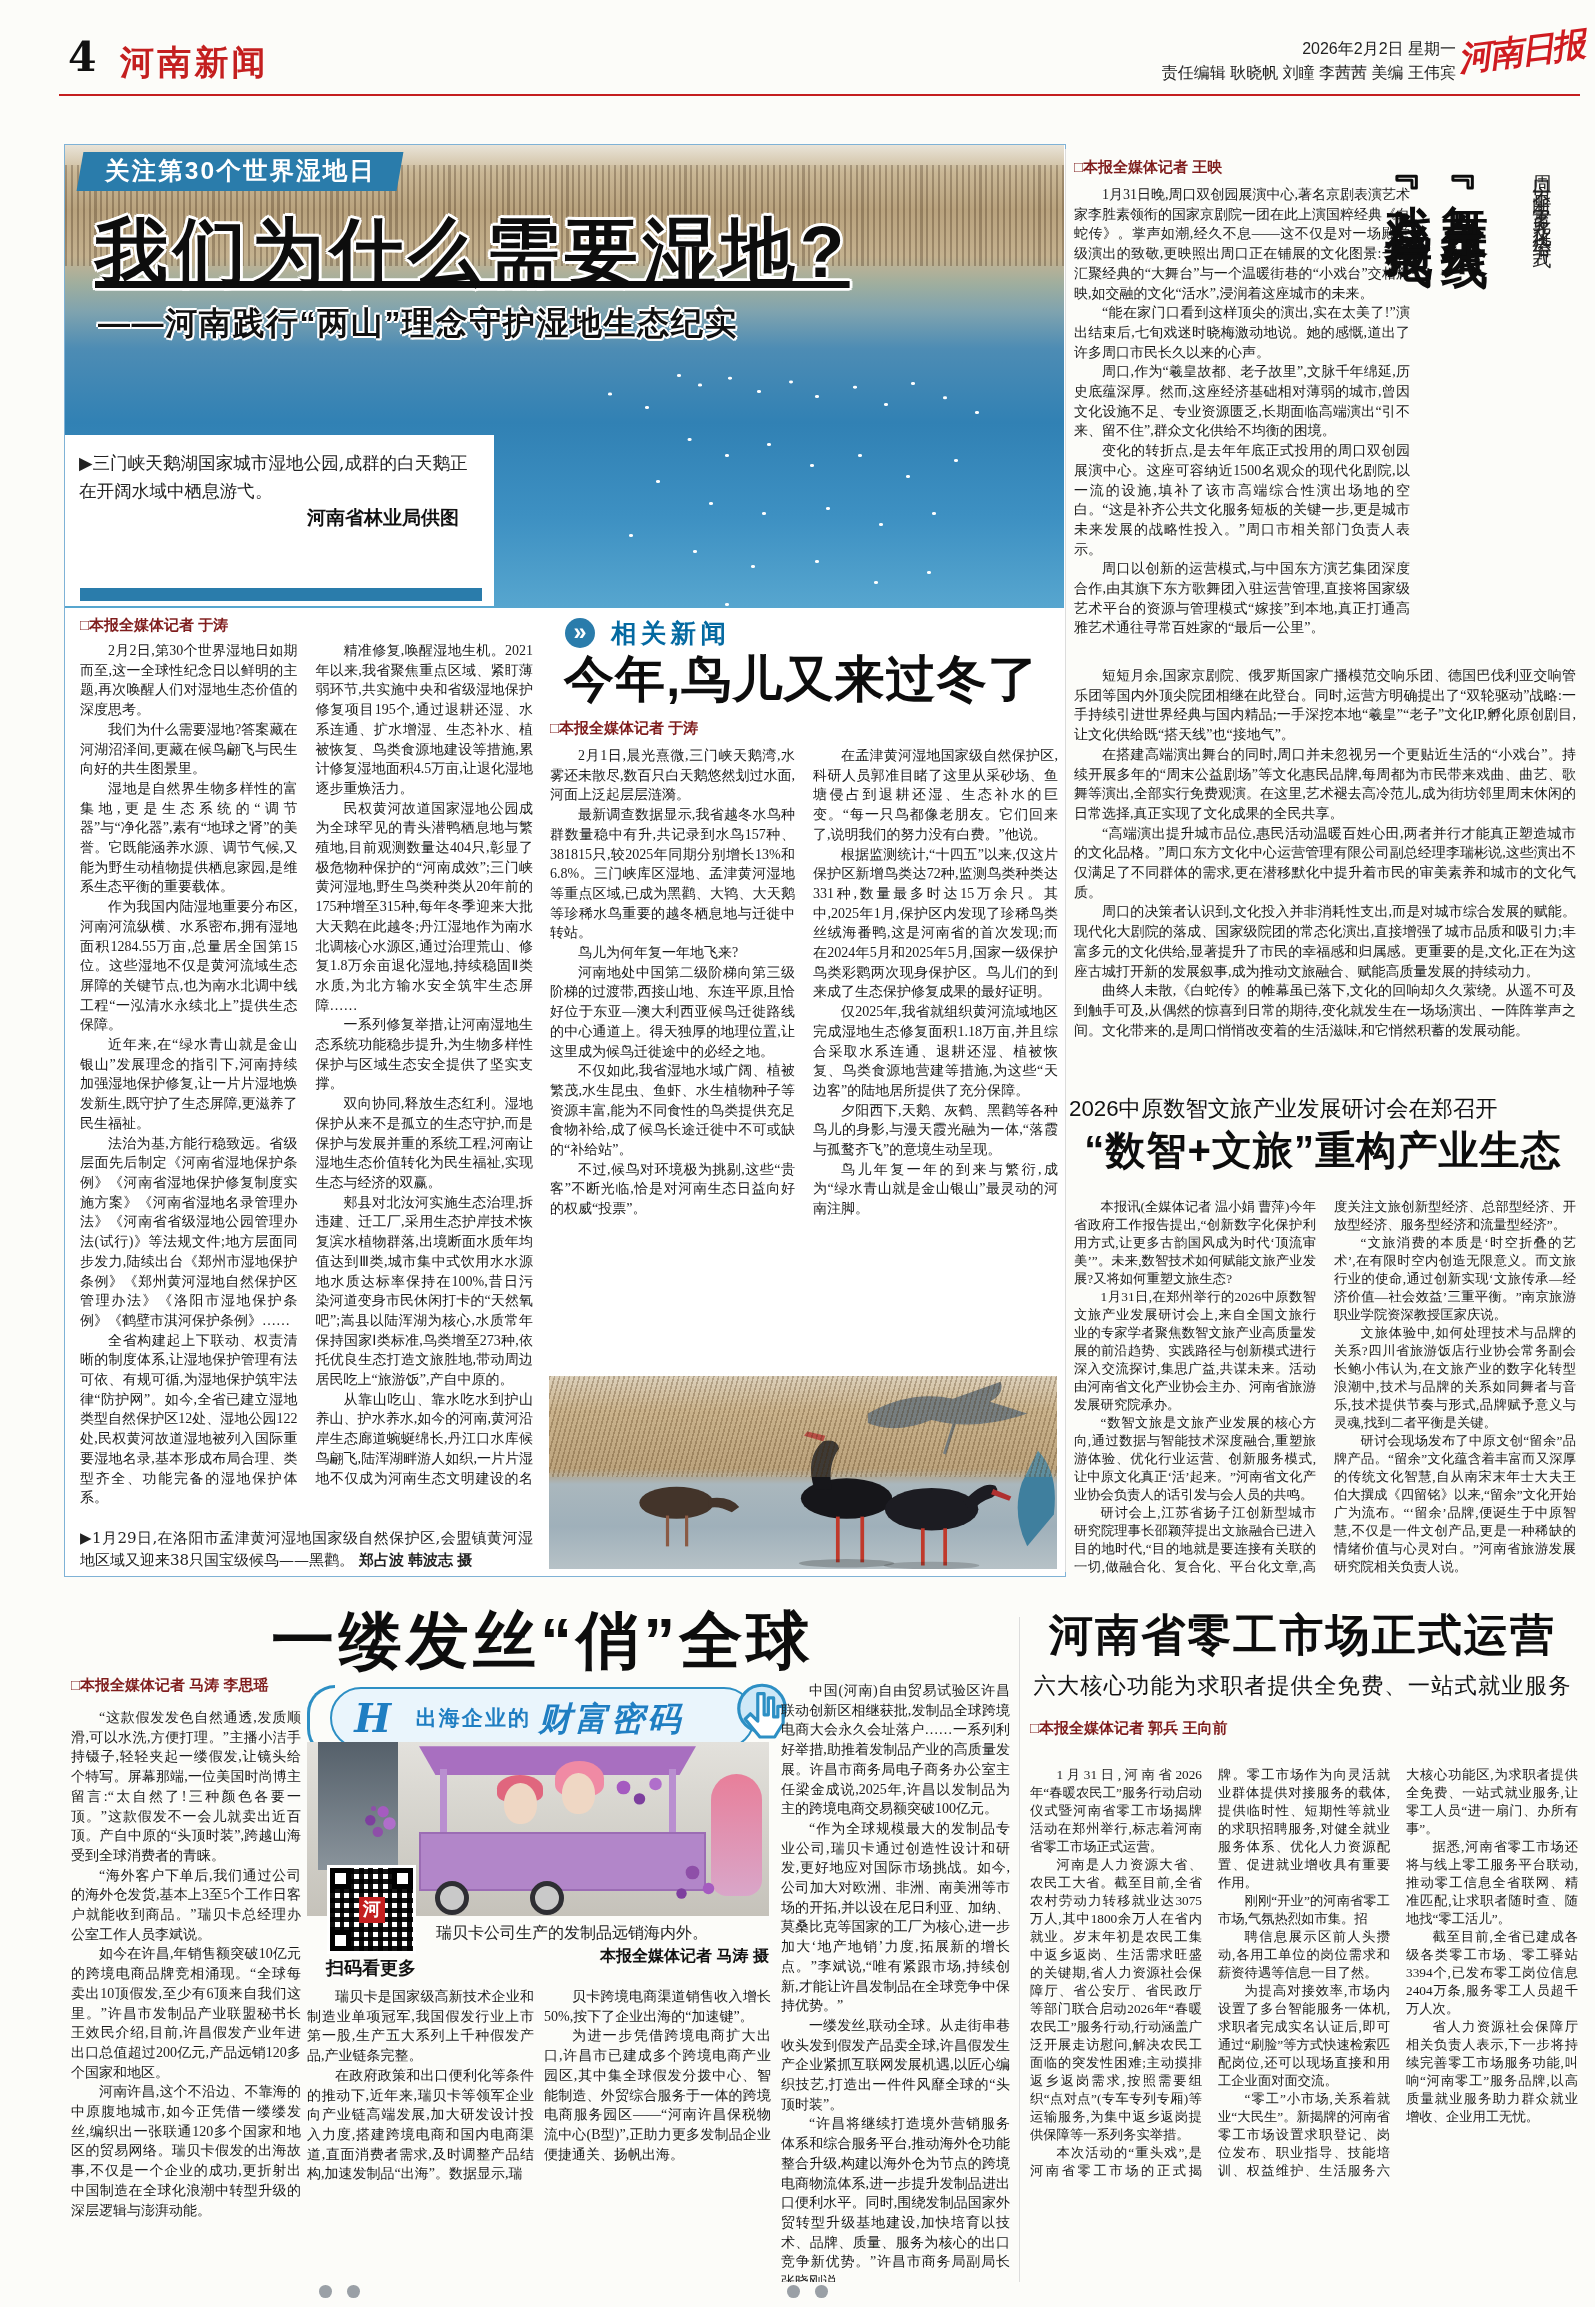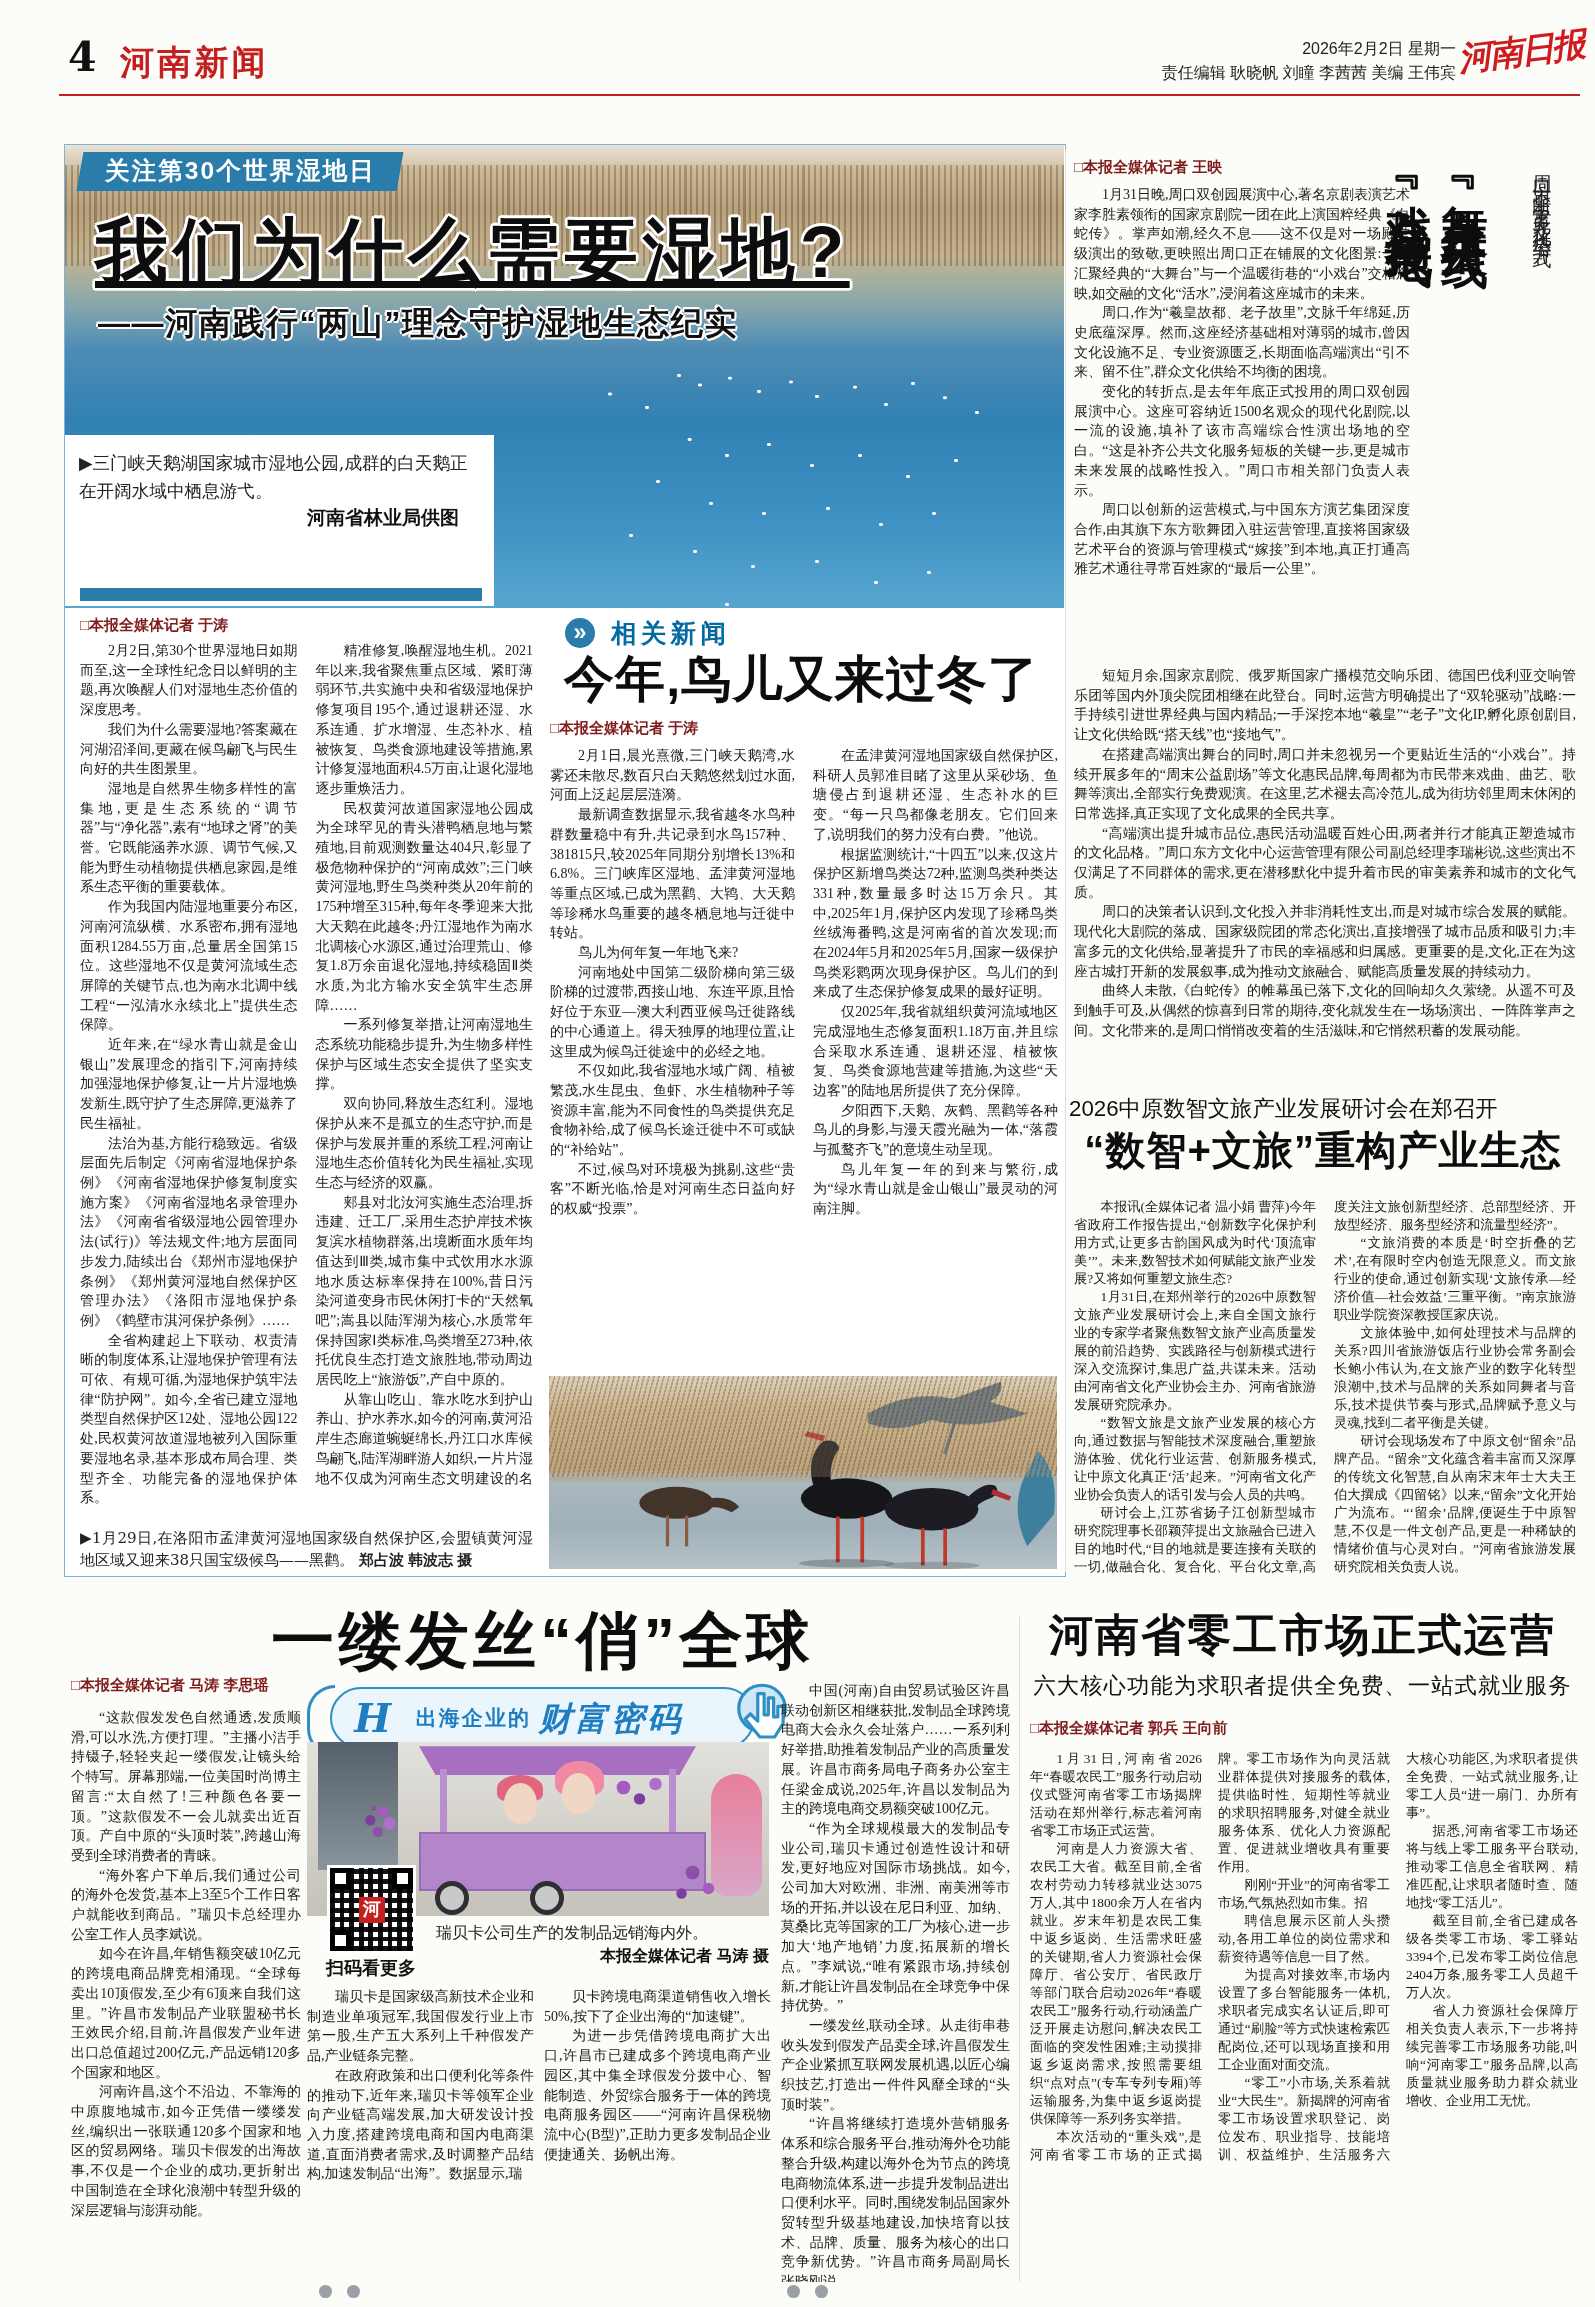--- a/index.html
+++ b/index.html
@@ -14,21 +14,21 @@
   .masthead{right:10.6px;top:33px;width:127px;font:bold italic 34px/37px "DejaVu Serif",serif;color:#cf1b20;
             transform:rotate(-7deg);letter-spacing:-2.7px;text-align:center;}
   .head-rule{left:59px;top:94px;width:1521px;height:2.1px;background:#c41f1f;}
   
   .byline{font:bold 15px/18px "Liberation Sans",sans-serif;color:#7f1d1d;}
   .body-text{font:14px/19.7px "Liberation Serif",serif;text-align:justify;overflow:hidden;}
   .body-sm{font:13.3px/18px "Liberation Serif",serif;text-align:justify;overflow:hidden;}
   .para{margin:0;text-indent:2em;}
   .hairline-v{width:0.5px;background:#dcdcdc;}
   .cols2{column-count:2;column-gap:18px;}
-  .cols3{column-count:3;column-gap:16px;}
+  .cols3{column-count:3;column-gap:16px;margin-top:16px;}
   
   .package{left:64px;top:144px;width:1000px;height:1431px;border:1.6px solid #7fb2d6;background:#fff;}
   .wl-photo{left:65px;top:145px;width:999px;height:463px;overflow:hidden;
      background:linear-gradient(180deg,#e9e4d8 0%,#cdbb9b 6%,#b7a07c 14%,#c6b392 24%,#9fae9e 30%,#7fa3af 36%,#4d8cb4 44%,#3181b4 60%,#3d90c2 80%,#57a6cf 100%);}
   .tree-band{left:0;top:20px;width:999px;height:101px;
      background:repeating-linear-gradient(90deg,rgba(90,70,45,.55) 0 2.1px,rgba(190,170,130,.35) 2.1px 5.9px);opacity:.7;}
   .swans{left:612px;top:229px;width:3.7px;height:2.7px;background:#fff;border-radius:50%;
      box-shadow:21px 9.6px #fff,51px 2.7px #fff,80px 16px #fff,112px 6.4px #fff,138px 21px #fff,176px 11.7px #fff,
      207px 29px #fff,234px 8px #fff,266px 22.3px #fff,298px 37px #fff,-32px 32px #fff,-69px 18.6px #fff,
      10.6px 64px #fff,48px 80px #fff,90px 69px #fff,133px 90px #fff,181px 80px #fff,229px 101px #fff,
@@ -228,20 +228,21 @@
       <ellipse cx="560" cy="352" rx="90" ry="8" fill="rgba(20,20,20,.25)"></ellipse>
       <ellipse cx="720" cy="356" rx="90" ry="7" fill="rgba(20,20,20,.2)"></ellipse>
     </svg>
   </div>
 
   <div class="abs hairline-v" style="left:1065px;top:149px;height:1423px;"></div>
 
   <div class="abs zk-byline byline">□本报全媒体记者 王映</div>
   <div class="abs zk-narrow body-text">
     <p class="para">1月31日晚,周口双创园展演中心,著名京剧表演艺术家李胜素领衔的国家京剧院一团在此上演国粹经典《白蛇传》。掌声如潮,经久不息——这不仅是对一场殿堂级演出的致敬,更映照出周口正在铺展的文化图景:一个汇聚经典的“大舞台”与一个温暖街巷的“小戏台”交相辉映,如交融的文化“活水”,浸润着这座城市的未来。</p>
+    <p class="para">“能在家门口看到这样顶尖的演出,实在太美了!”演出结束后,七旬戏迷时晓梅激动地说。她的感慨,道出了许多周口市民长久以来的心声。</p>
     <p class="para">周口,作为“羲皇故都、老子故里”,文脉千年绵延,历史底蕴深厚。然而,这座经济基础相对薄弱的城市,曾因文化设施不足、专业资源匮乏,长期面临高端演出“引不来、留不住”,群众文化供给不均衡的困境。</p>
     <p class="para">变化的转折点,是去年年底正式投用的周口双创园展演中心。这座可容纳近1500名观众的现代化剧院,以一流的设施,填补了该市高端综合性演出场地的空白。“这是补齐公共文化服务短板的关键一步,更是城市未来发展的战略性投入。”周口市相关部门负责人表示。</p>
     <p class="para">周口以创新的运营模式,与中国东方演艺集团深度合作,由其旗下东方歌舞团入驻运营管理,直接将国家级艺术平台的资源与管理模式“嫁接”到本地,真正打通高雅艺术通往寻常百姓家的“最后一公里”。</p>
   </div>
   <div class="abs zk-kicker">周口市不断丰富多元文化供给方式</div>
   <div class="abs zk-vtitle zk-v1">『舞台』搭天线</div>
   <div class="abs zk-vtitle zk-v2">『戏台』接地气</div>
   <div class="abs zk-wide body-text">
     <p class="para">短短月余,国家京剧院、俄罗斯国家广播模范交响乐团、德国巴伐利亚交响管乐团等国内外顶尖院团相继在此登台。同时,运营方明确提出了“双轮驱动”战略:一手持续引进世界经典与国内精品;一手深挖本地“羲皇”“老子”文化IP,孵化原创剧目,让文化供给既“搭天线”也“接地气”。</p>
     <p class="para">在搭建高端演出舞台的同时,周口并未忽视另一个更贴近生活的“小戏台”。持续开展多年的“周末公益剧场”等文化惠民品牌,每周都为市民带来戏曲、曲艺、歌舞等演出,全部实行免费观演。在这里,艺术褪去高冷范儿,成为街坊邻里周末休闲的日常选择,真正实现了文化成果的全民共享。</p>

